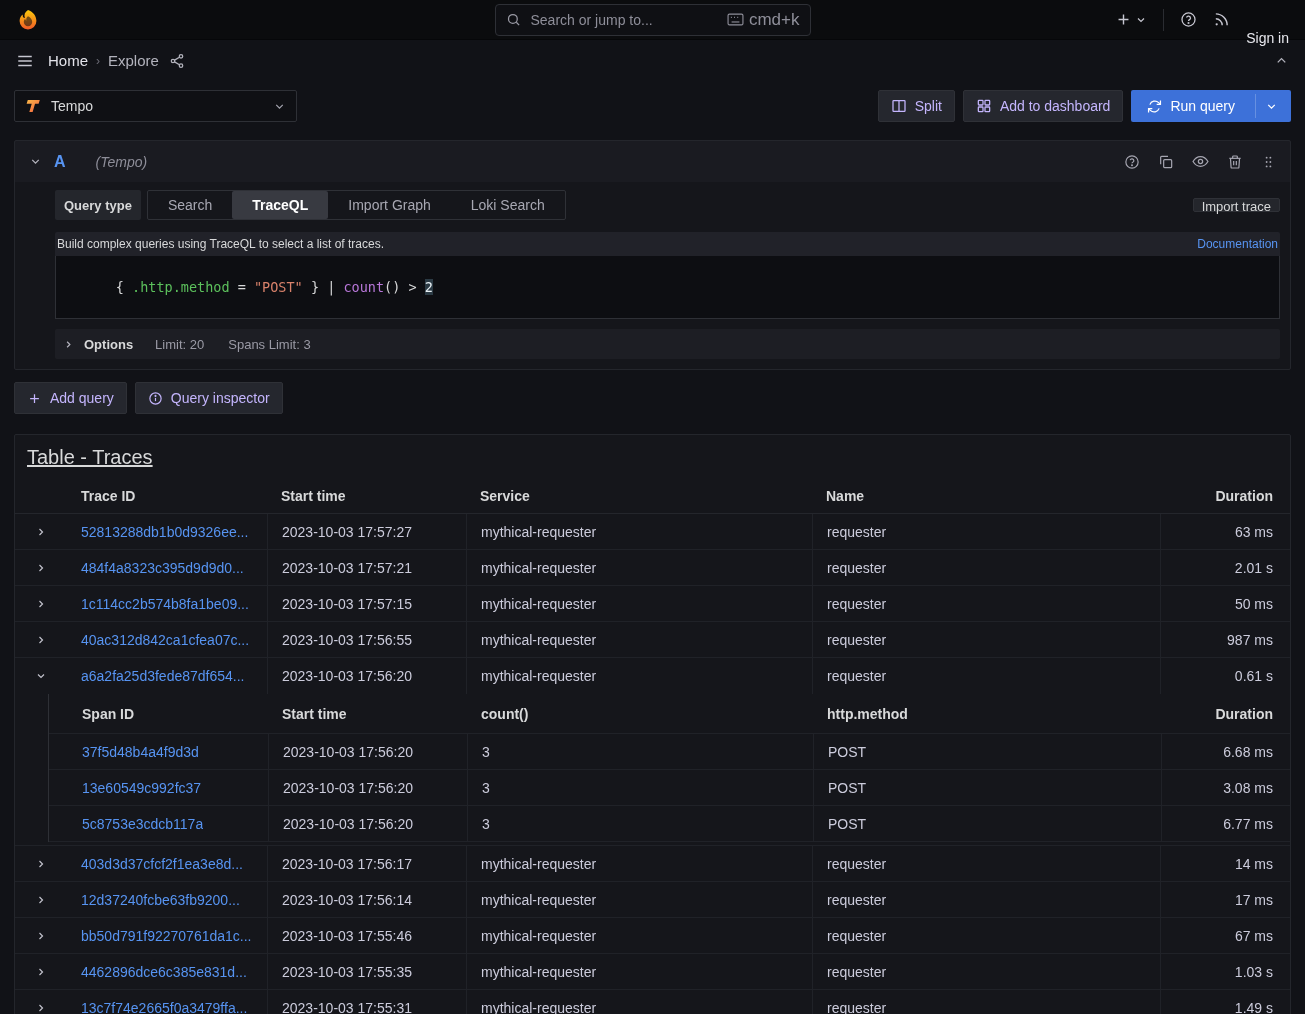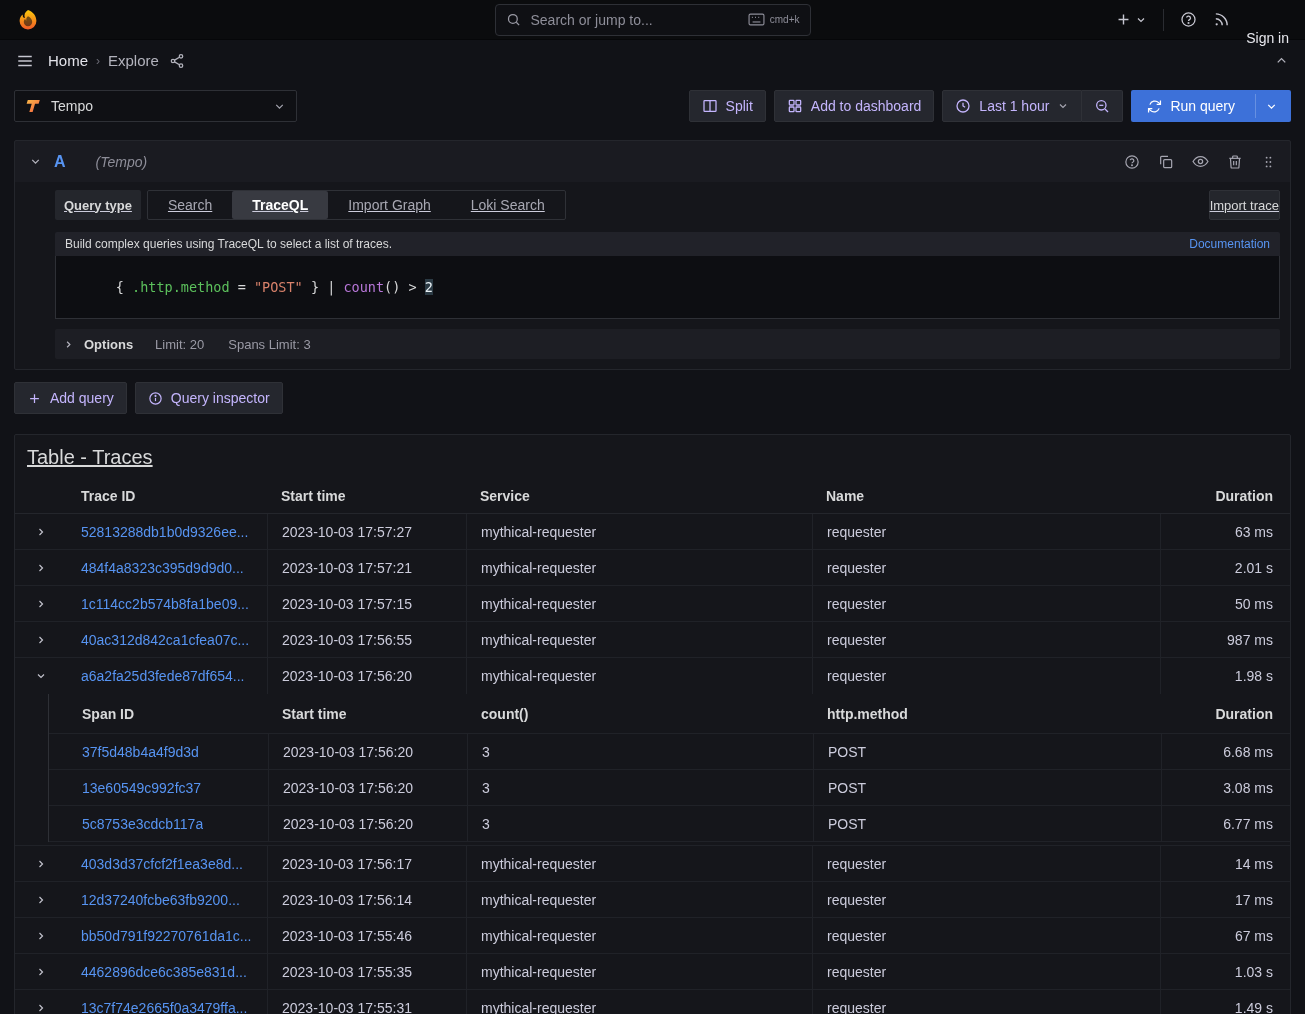--- a/index.html
+++ b/index.html
@@ -20,21 +20,21 @@
   
   .topnav{height:40px;background:var(--nav-bg);display:flex;align-items:center;
     padding:0 16px;position:relative;border-bottom:1px solid #060709;}
   .logo{width:24px;height:24px;}
   .searchbox{position:absolute;left:50%;transform:translateX(-50%);width:316px;height:32px;
     background:#0f1014;border:1px solid var(--input-border);border-radius:4px;
     display:flex;align-items:center;gap:8px;padding:0 10px;color:var(--text-dim);cursor:pointer;}
   .searchbox input{flex:1;background:transparent;border:0;outline:0;color:var(--text);
     font-family:inherit;font-size:14px;min-width:0;}
   .searchbox input::placeholder{color:#8e8e99;}
-  .kbd-hint{display:flex;align-items:center;gap:5px;font-size:10px;color:#8e8e99;}
+  .kbd-hint{display:flex;align-items:center;gap:5px;font-size:17px;color:#8e8e99;}
   .nav-right{margin-left:auto;display:flex;align-items:center;gap:16px;color:#c7c7d1;}
   .plus-group{display:flex;align-items:center;gap:3px;cursor:pointer;}
   .vdiv{width:1px;height:22px;background:#2a2c31;}
   .signin{color:#e8e8ee;font-size:14px;text-decoration:none;cursor:pointer;margin-top:36px;}
 
   
   .crumbrow{height:41px;display:flex;align-items:center;padding:0 16px;gap:14px;}
   .burger{color:#c7c7d1;cursor:pointer;}
   .crumbs{display:flex;align-items:center;gap:8px;font-size:15px;}
   .crumb-home{color:#e3e3ea;cursor:pointer;}
@@ -63,31 +63,31 @@
 
   
   .qpanel{margin:18px 14px 0;background:var(--panel-bg);border:1px solid var(--panel-border);border-radius:2px;}
   .qhead{height:41px;display:flex;align-items:center;gap:12px;padding:0 14px;background:rgba(204,204,220,.03);}
   .qhead .chev{color:#b3b3bd;cursor:pointer;}
   .refid{color:var(--link);font-weight:600;font-size:16px;cursor:pointer;}
   .ds-hint{color:#8e8e99;font-style:italic;margin-left:18px;}
   .qhead-icons{margin-left:auto;display:flex;align-items:center;gap:18px;color:#a5a5b0;}
   .qhead-icons .hic{cursor:pointer;}
   .qbody{padding:4px 10px 10px 40px;}
-  .qtype-row{display:flex;align-items:center;margin:4px 0 12px;text-decoration:underline;}
+  .qtype-row{display:flex;align-items:center;margin:4px 0 12px;}
   .qtype-label{height:30px;display:flex;align-items:center;background:#24262c;border-radius:2px;
     padding:0 9px;font-size:13px;font-weight:600;color:var(--text-bright);}
   .qtabs{display:flex;border:1px solid var(--btn-border);border-radius:2px;margin-left:6px;height:30px;}
   .qtab{border:0;background:transparent;color:#a8a8b3;font-size:14px;padding:0 20px;cursor:pointer;
     font-family:inherit;border-radius:2px;}
   .qtab.active{background:#383a41;color:#fff;font-weight:600;}
-  .import-btn{margin-left:auto;height:30px;background:#24262c;border:1px solid var(--btn-border);
-    border-radius:2px;color:var(--text-bright);font-size:13px;padding:0 0;cursor:pointer;font-family:inherit;}
+  .import-btn{margin-left:auto;height:14px;background:#24262c;border:1px solid var(--btn-border);
+    border-radius:2px;color:var(--text-bright);font-size:13px;padding:0 8px;cursor:pointer;font-family:inherit;}
   .helpbar{display:flex;align-items:center;justify-content:space-between;background:rgba(204,204,220,.07);
-    padding:5px 10px;font-size:12px;color:var(--text-bright);border-radius:2px 2px 0 0;}
+    padding:5px 2px;font-size:12px;color:var(--text-bright);border-radius:2px 2px 0 0;}
   .doclink{color:var(--link);cursor:pointer;font-size:12px;}
   .codebox{background:#0d0e12;border:1px solid var(--input-border);border-top:0;padding:7px 11px;
     font-family:"DejaVu Sans Mono",monospace;font-size:13.5px;color:var(--text-bright);white-space:pre;}
   .tok-plain{color:#d8d9da;}
   .tok-green{color:var(--code-green);}
   .tok-orange{color:var(--code-orange);}
   .tok-purple{color:var(--code-purple);}
   .tok-cursor{color:#e8f0f5;background:#2b3a44;}
   .optrow{margin-top:10px;height:30px;display:flex;align-items:center;gap:10px;
     background:rgba(204,204,220,.05);border-radius:2px;padding:0 8px;cursor:pointer;}
@@ -245,39 +245,20 @@
     </button>
     <button class="btn">
       <svg width="16" height="16" viewBox="0 0 24 24" fill="none" stroke="currentColor" stroke-width="1.9">
           <rect x="3.5" y="3.5" width="7" height="7" rx="1"></rect>
           <rect x="13.5" y="3.5" width="7" height="7" rx="1"></rect>
           <rect x="3.5" y="13.5" width="7" height="7" rx="1"></rect>
           <rect x="13.5" y="13.5" width="7" height="7" rx="1"></rect>
         </svg>
       <span>Add to dashboard</span>
     </button>
-    <div class="btn-group">
-      <button class="btn">
-        <svg width="16" height="16" viewBox="0 0 24 24" fill="none" stroke="currentColor" stroke-width="1.9">
-            <circle cx="12" cy="12" r="9"></circle>
-            <polyline points="12 7 12 12 15.2 14"></polyline>
-          </svg>
-        <span>Last 1 hour</span>
-        <svg width="12" height="12" viewBox="0 0 24 24" fill="none" stroke="#a5a5b0" stroke-width="2.4">
-            <polyline points="6 9 12 15 18 9"></polyline>
-          </svg>
-      </button>
-      <button class="btn">
-        <svg width="16" height="16" viewBox="0 0 24 24" fill="none" stroke="currentColor" stroke-width="1.9">
-            <circle cx="11" cy="11" r="7"></circle>
-            <line x1="16.5" y1="16.5" x2="21" y2="21"></line>
-            <line x1="8" y1="11" x2="14" y2="11"></line>
-          </svg>
-      </button>
-    </div>
     <button class="btn btn-primary">
       <span class="main">
         <svg width="15" height="15" viewBox="0 0 24 24" fill="none" stroke="#fff" stroke-width="2">
             <path d="M21.5 2.5v6h-6"></path>
             <path d="M2.5 21.5v-6h6"></path>
             <path d="M4.6 9a8.5 8.5 0 0 1 14-3.2l2.9 2.7"></path>
             <path d="M19.4 15a8.5 8.5 0 0 1-14 3.2l-2.9-2.7"></path>
           </svg>
         <span>Run query</span>
       </span>
@@ -474,21 +455,21 @@
                 <polyline points="6 9 12 15 18 9"></polyline>
               </svg>
             </span>
           </div>
           <div class="cell">
             <a class="tracelink">a6a2fa25d3fede87df654...</a>
           </div>
           <div class="cell">2023-10-03 17:56:20</div>
           <div class="cell">mythical-requester</div>
           <div class="cell">requester</div>
-          <div class="cell c-dur">1.98 s</div>
+          <div class="cell c-dur">0.61 s</div>
         </div>
         <div class="subwrap">
           <div class="trow subhead">
             <div class="cell c-exp"></div>
             <div class="cell">Span ID</div>
             <div class="cell">Start time</div>
             <div class="cell">count()</div>
             <div class="cell">http.method</div>
             <div class="cell c-dur">Duration</div>
           </div>

